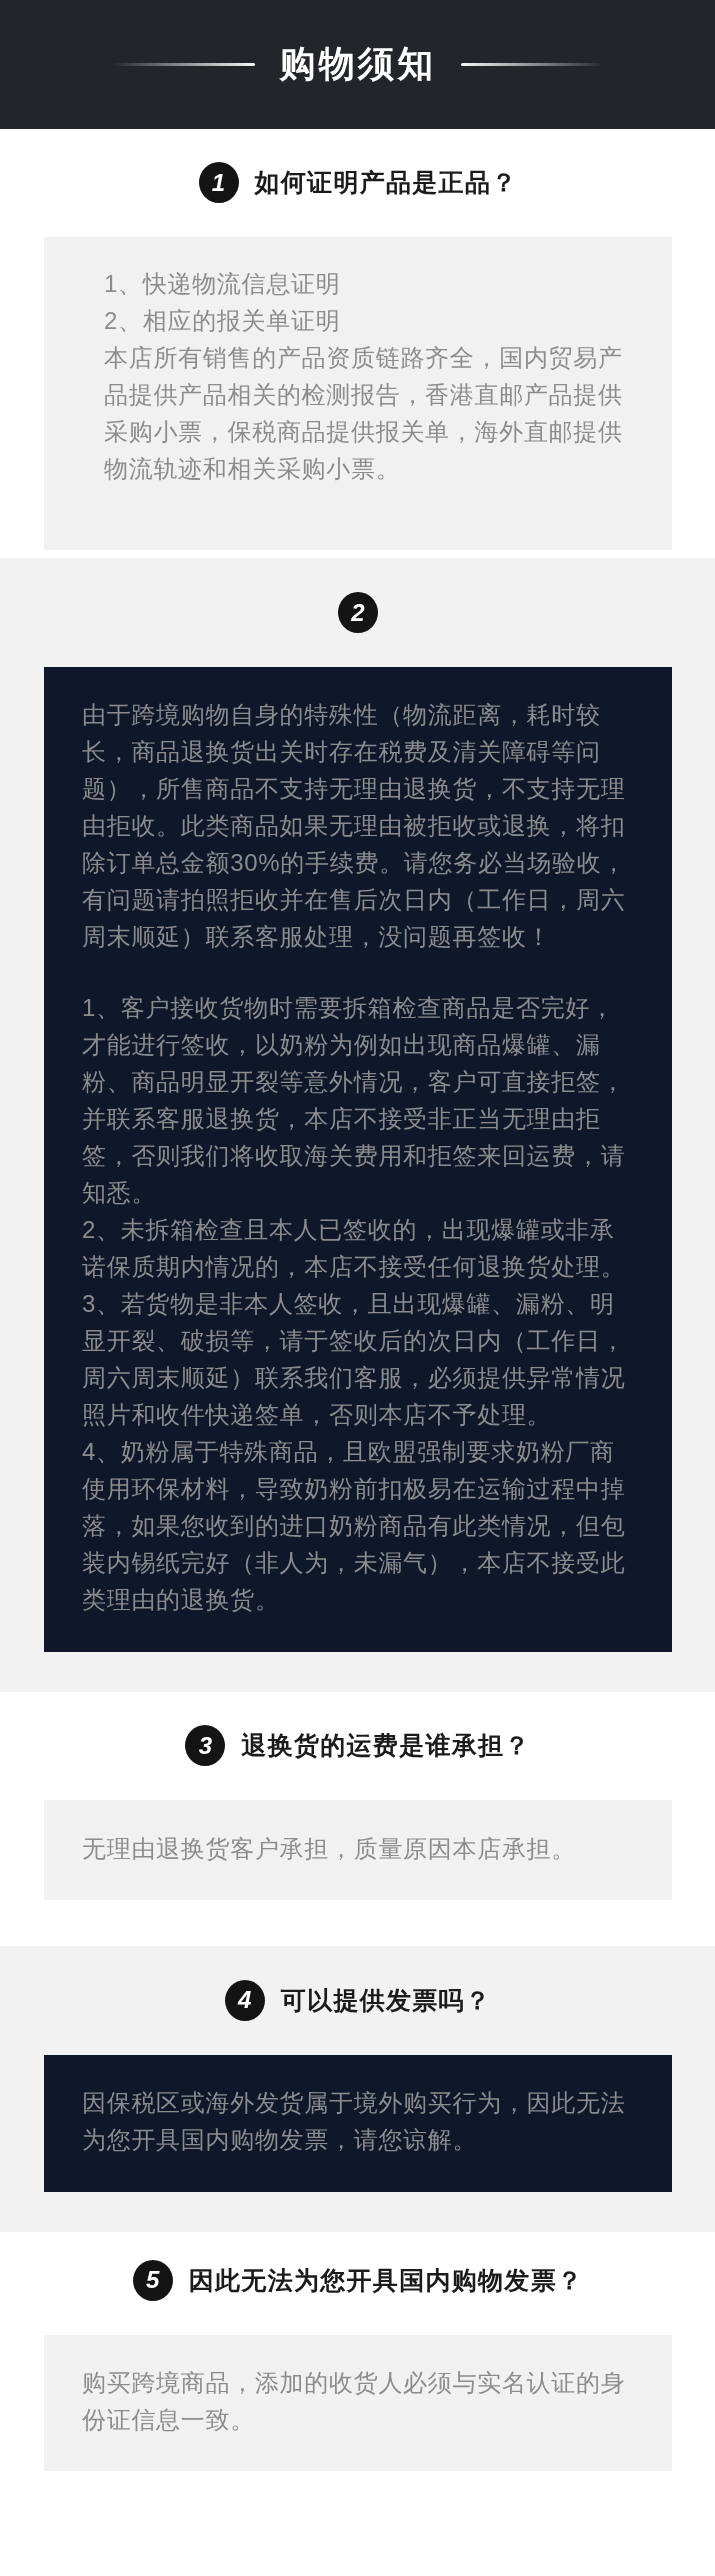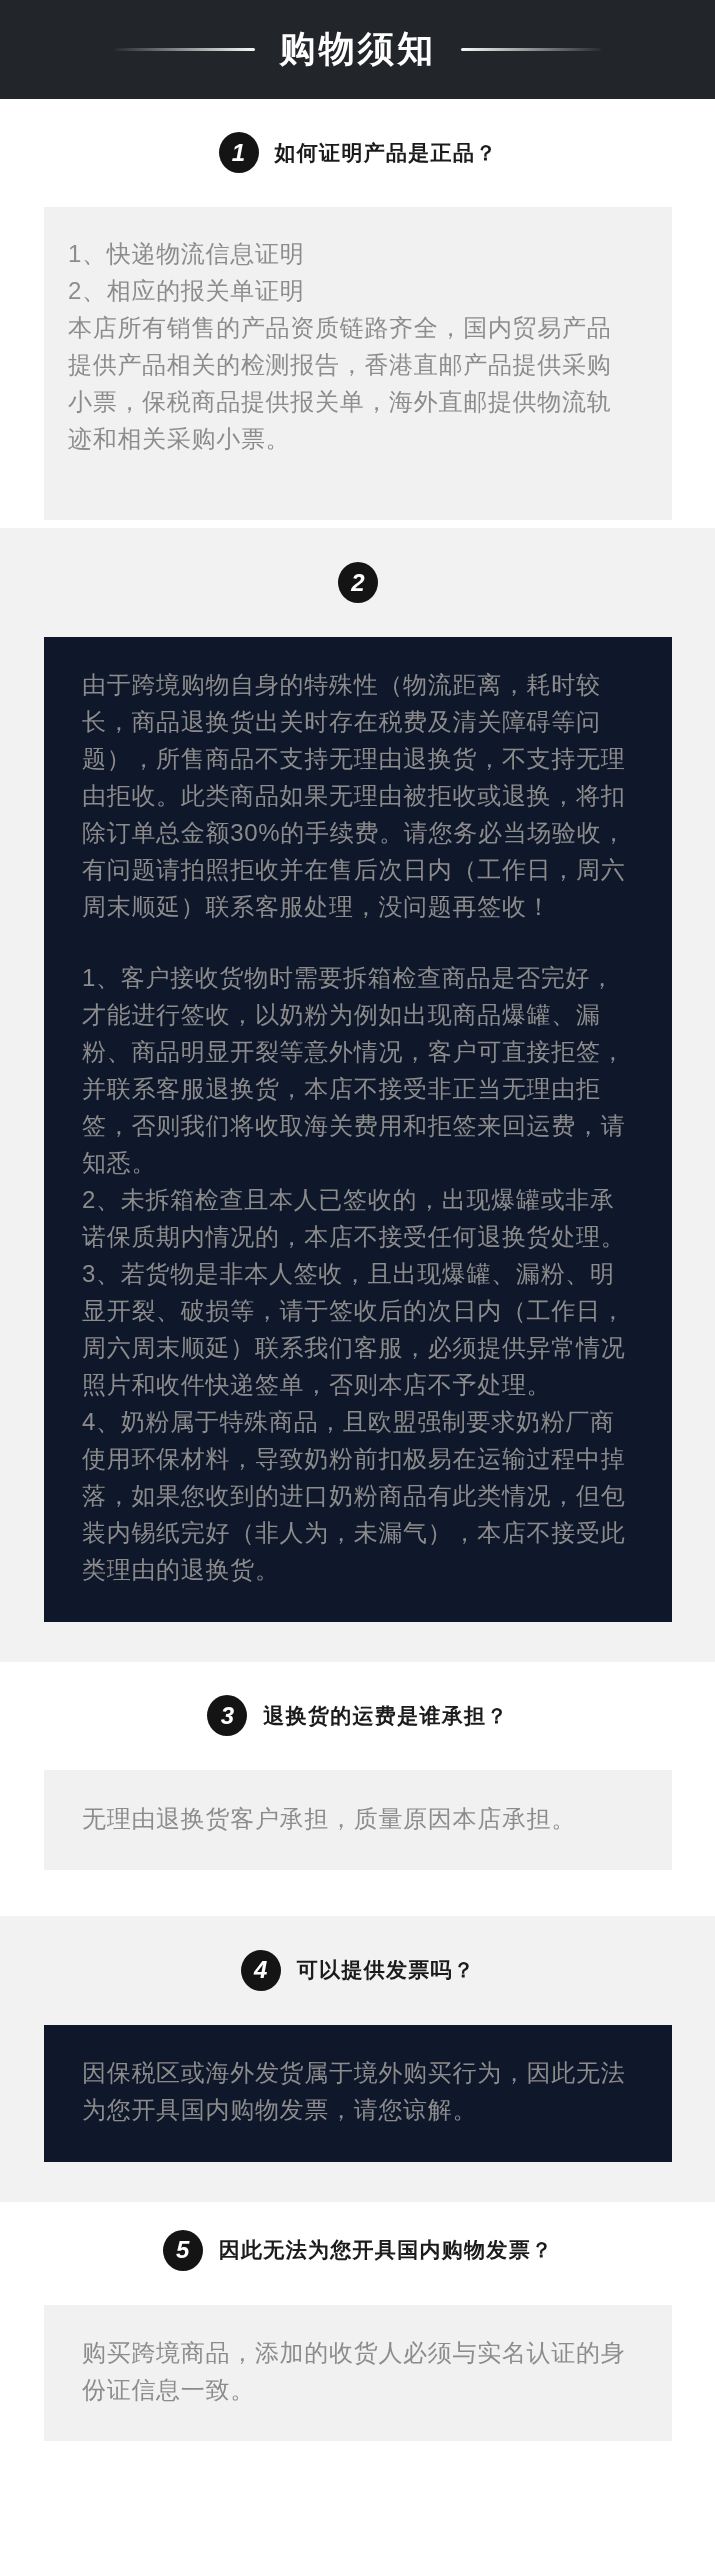--- a/index.html
+++ b/index.html
@@ -7,21 +7,21 @@
     position:relative;
     width:716px;
     height:2576px;
     overflow:hidden;
     background:#ffffff;
     font-family:"Liberation Sans", sans-serif;
   }
 
   
   .header {
-    height:99px;
+    height:129px;
     background:#22252a;
     display:flex;
     align-items:center;
     justify-content:center;
     gap:24px;
   }
   .hline { width:140px; height:3.3px; border-radius:2px; }
   .hline.left  { background:linear-gradient(to right, rgba(255,255,255,0.03), rgba(255,255,255,0.97)); }
   .hline.right { background:linear-gradient(to left,  rgba(255,255,255,0.03), rgba(255,255,255,0.97)); }
   .header-title {
@@ -48,32 +48,32 @@
     display:flex;
     align-items:center;
     justify-content:center;
     font-size:24px;
     font-weight:bold;
     font-style:italic;
     flex:0 0 auto;
   }
   .sec-heading {
     margin:0;
-    font-size:21px;
+    font-size:25px;
     font-weight:bold;
     color:#1b1b1b;
     letter-spacing:1.3px;
     white-space:nowrap;
   }
 
   
   .inset-box {
     margin:34px 44px 0 44px;
     background:#f1f1f2;
-    padding:28px 38px 63px 24px;
+    padding:28px 38px 63px 60px;
   }
   .inset-box.slim { padding:30.5px 38px 32px 38px;font-family:Liberation Serif, serif; }
 
   .band { background:#f2f2f3; padding:34px 0 40px 0; }
   .band.first { margin-top:8px; }
   .band.second { margin-top:46px; }
   .white-box {
     margin:34px 44px 0 44px;
     background:#0f172a;
     padding:29px 38px 34px 38px;

